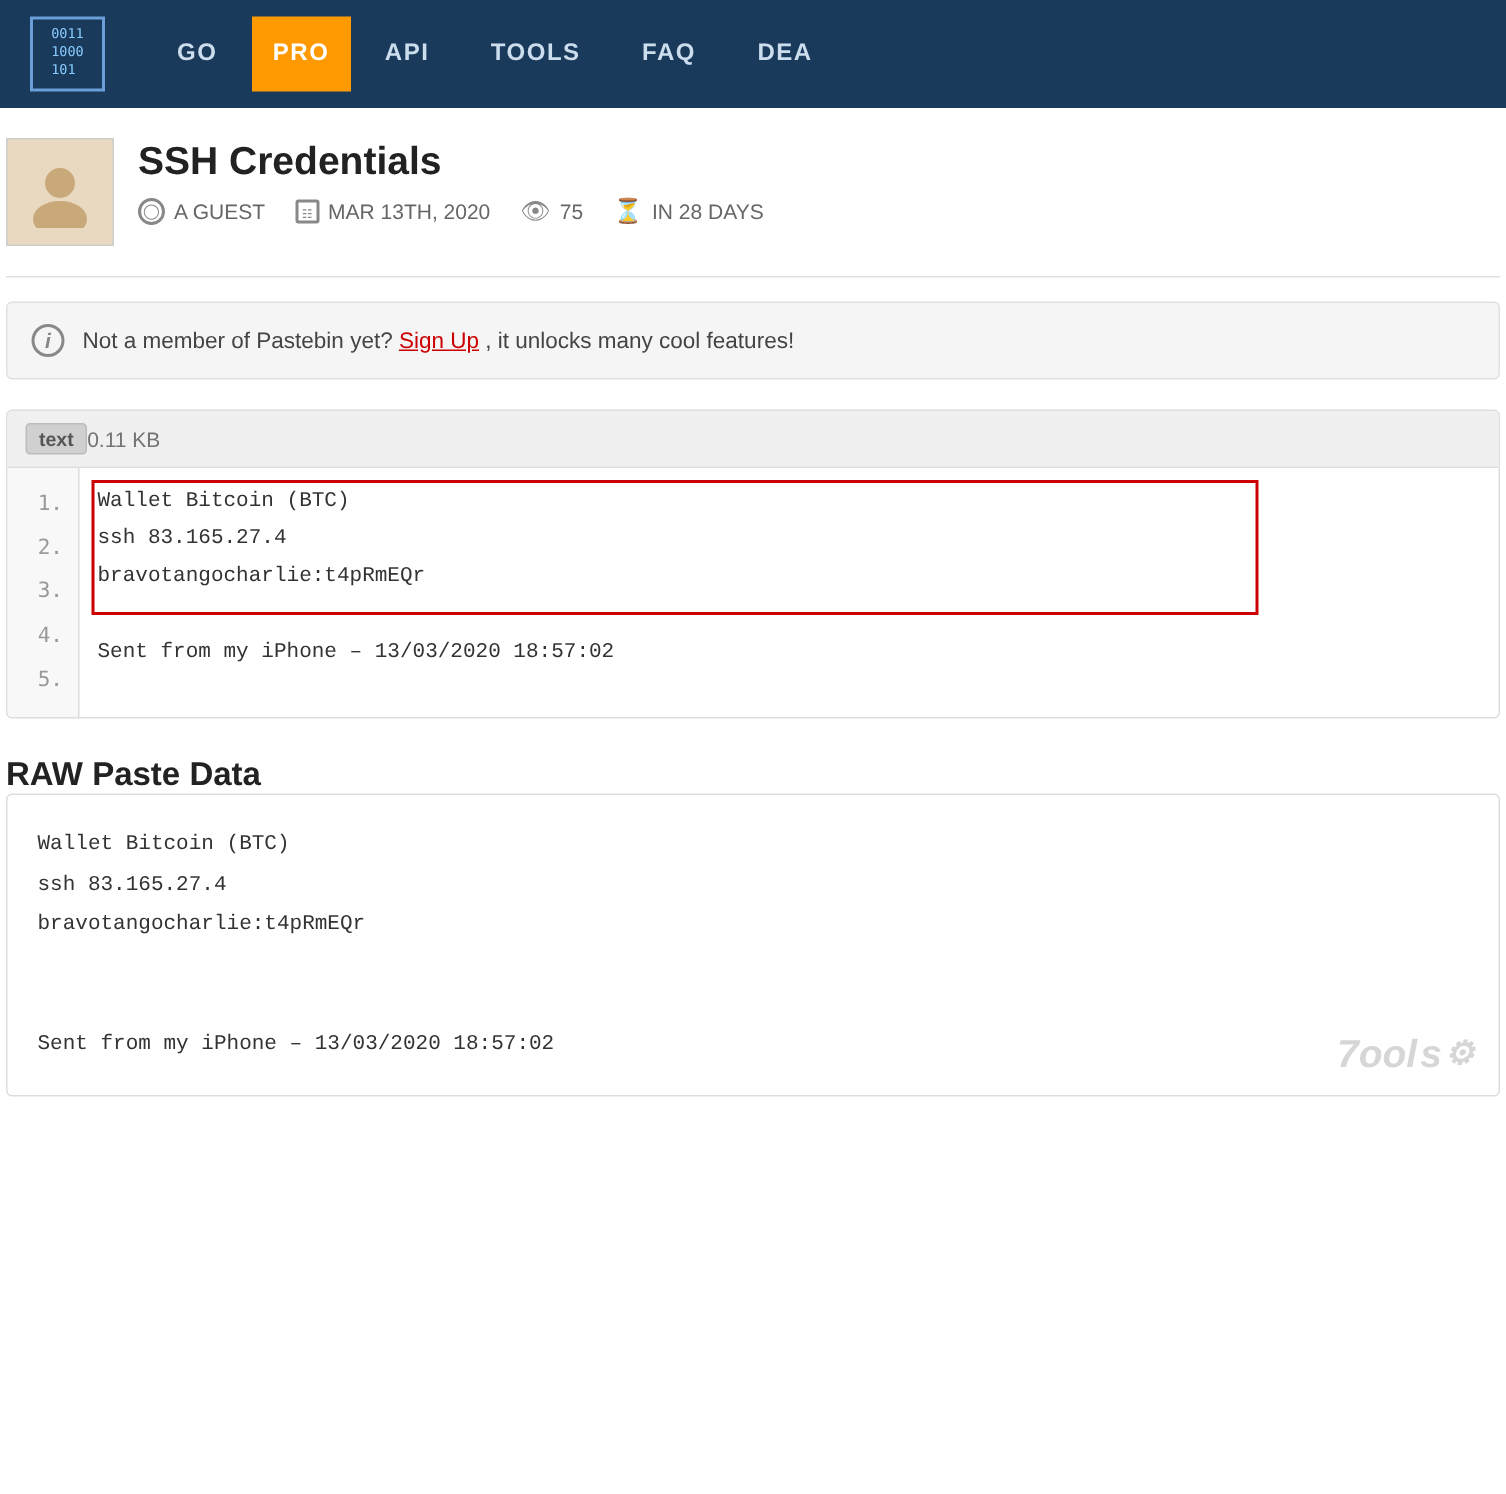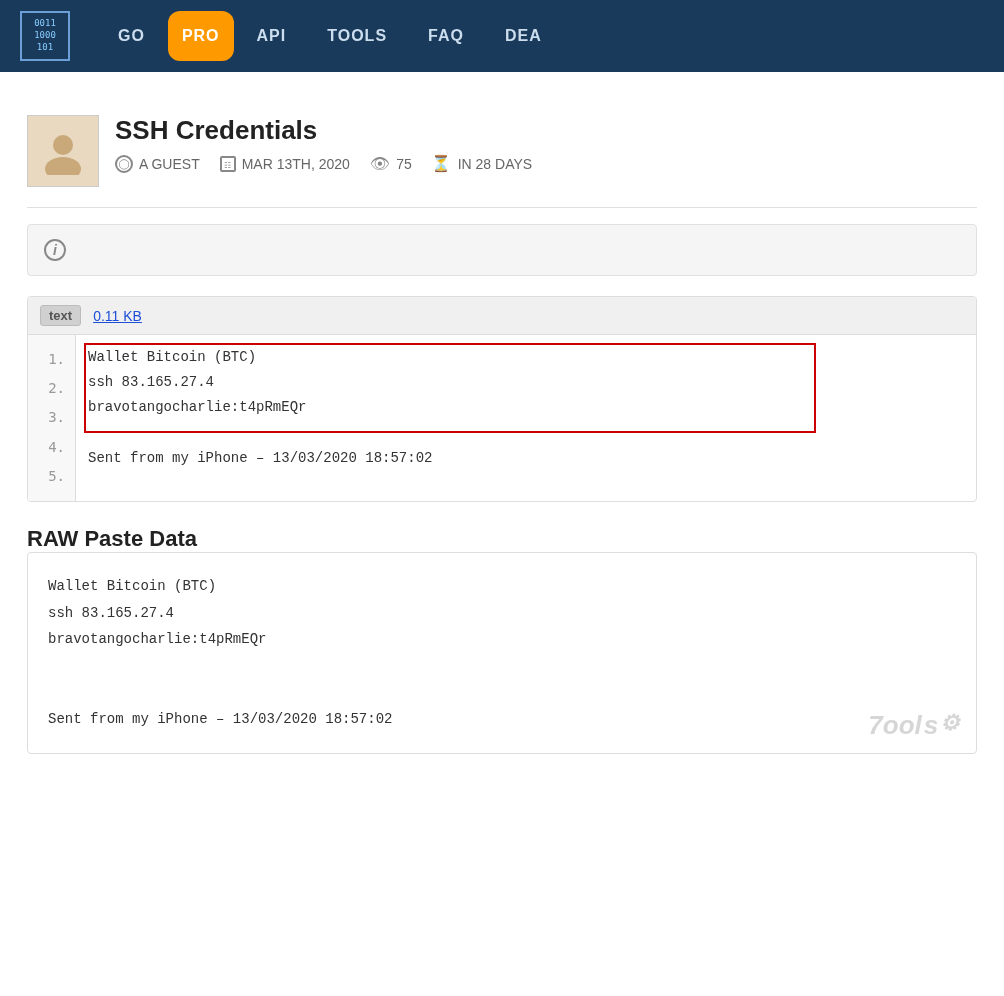--- a/index.html
+++ b/index.html
@@ -11,21 +11,20 @@
       display: flex;
       align-items: center;
       padding: 0 20px;
       height: 72px;
     }
     .navbar-brand {
       display: flex;
       align-items: center;
       gap: 6px;
       margin-right: 30px;
-      text-align: center;
     }
     .navbar-logo-icon {
       width: 50px;
       height: 50px;
       background: #1a3a5c;
       border: 2px solid #6a9fd8;
       display: flex;
       align-items: center;
       justify-content: center;
       font-family: monospace;
@@ -49,29 +48,29 @@
       color: #cde;
       font-size: 16px;
       font-weight: bold;
       padding: 8px 18px;
       cursor: pointer;
       letter-spacing: 1px;
     }
     .nav-item-pro {
       background: #f90;
       color: #fff;
-      border-radius: 12px;
+      border-radius: 0;
       padding: 16px 14px;
     }
 
     
     .content {
       max-width: 1004px;
       margin: 0 auto;
-      padding: 27px;
+      padding: 4px;
     }
 
     
     .paste-header {
       display: flex;
       align-items: flex-start;
       gap: 16px;
       padding: 16px 0 20px;
       border-bottom: 1px solid #e0e0e0;
       margin-bottom: 16px;
@@ -154,35 +153,33 @@
       border-radius: 4px;
       margin-bottom: 24px;
       overflow: hidden;
     }
     .code-toolbar {
       background: #f0f0f0;
       border-bottom: 1px solid #ddd;
       padding: 8px 12px;
       display: flex;
       align-items: center;
-      gap: 12px;
     }
     .code-type-badge {
       background: #d0d0d0;
       border: 1px solid #bbb;
       border-radius: 3px;
       padding: 2px 8px;
       font-size: 13px;
       color: #555;
       font-weight: bold;
     }
     .code-size {
       font-size: 14px;
-      color: #1d4ed8;
-      text-decoration: underline;
+      color: #737373;
     }
     .code-content {
       display: flex;
     }
     .line-numbers {
       background: #f8f8f8;
       border-right: 1px solid #ddd;
       padding: 10px 0;
       min-width: 48px;
       text-align: right;
@@ -245,21 +242,21 @@
     .watermark {
       position: absolute;
       bottom: 12px;
       right: 16px;
       font-size: 28px;
       color: #bbb;
       font-style: italic;
       font-weight: bold;
       opacity: 0.6;
       display: flex;
-      align-items: flex-start;
+      align-items: center;
       gap: 2px;
     }
     .watermark-gear {
       font-size: 22px;
     }
 
     
     .cal-icon {
       display: inline-block;
       width: 16px;
@@ -333,20 +330,25 @@
         <div class="meta-item">
           <span class="clock-icon">⏳</span>
           <span>IN 28 DAYS</span>
         </div>
       </div>
     </div>
   </div>
 
   <div class="notice-bar">
     <div class="notice-icon">i</div>
+    <div class="notice-text">
+      <span>Not a member of Pastebin yet?</span>
+      <span class="notice-link">Sign Up</span>
+      <span>, it unlocks many cool features!</span>
+    </div>
   </div>
 
   <div class="code-block">
     <div class="code-toolbar">
       <span class="code-type-badge">text</span>
       <span class="code-size">0.11 KB</span>
     </div>
     <div class="code-content">
       <div class="line-numbers">
         <div class="line-number">1.</div>

